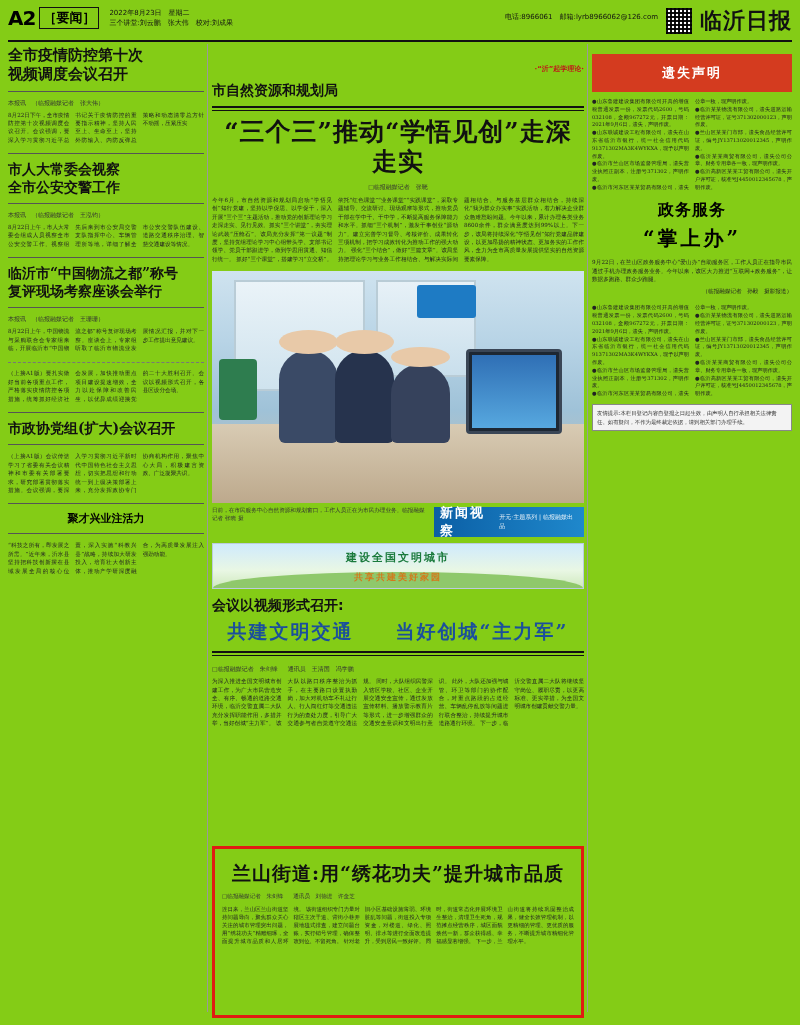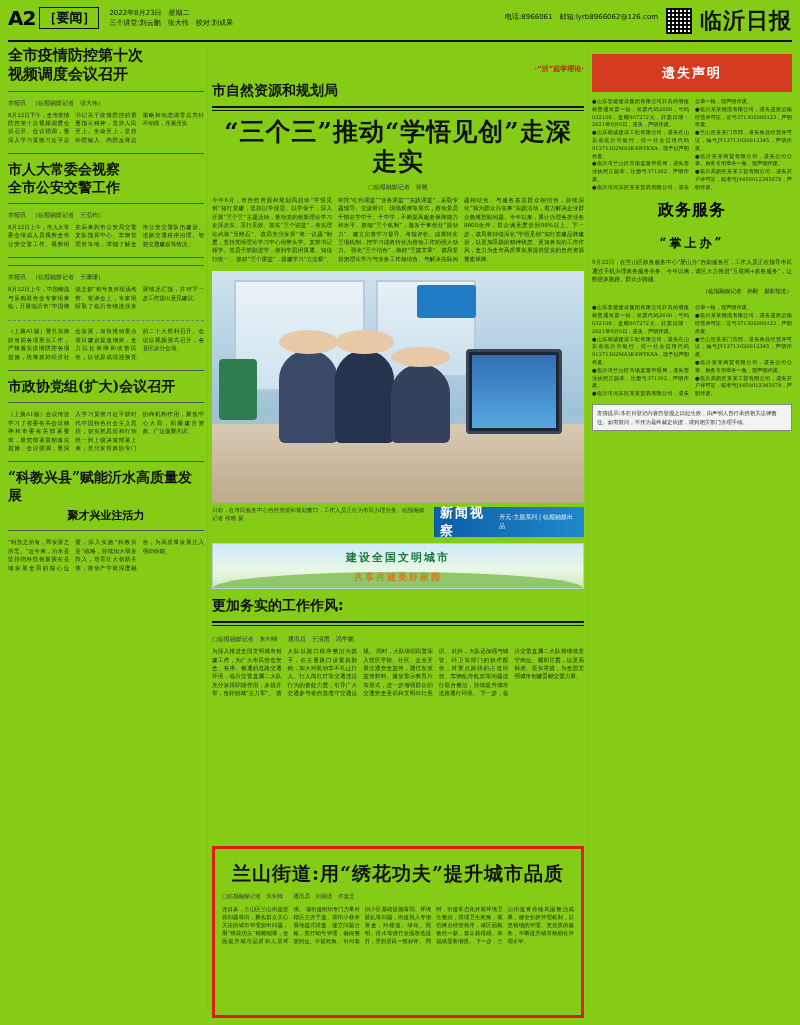--- a/index.html
+++ b/index.html
@@ -144,21 +144,21 @@
   .redbox .hl{
     font-family:"DejaVu Serif","Liberation Serif",serif;font-weight:bold;
     font-size:19px;text-align:center;color:#111;letter-spacing:1px;margin-top:6px;
   }
   .redbox .bl{font-size:5.6px;margin:6px 0 4px;color:#333;}
   .redbox .bd{font-size:5.4px;line-height:1.5;text-align:justify;column-count:5;column-gap:5px;color:#222;
     font-family:"DejaVu Serif","Liberation Serif",serif;}
 
   .gov-box{margin-top:8px;}
   .gov-title{font-family:"DejaVu Serif","Liberation Serif",serif;font-weight:bold;font-size:16px;text-align:center;letter-spacing:1px;}
-  .gov-sub{font-family:"DejaVu Serif","Liberation Serif",serif;font-weight:bold;font-size:12px;text-align:center;letter-spacing:3px;margin-top:14px;}
+  .gov-sub{font-family:"DejaVu Serif","Liberation Serif",serif;font-weight:bold;font-size:20px;text-align:center;letter-spacing:3px;margin-top:4px;}
   .gov-body{font-size:5.6px;line-height:1.6;text-align:justify;margin-top:6px;color:#222;
     font-family:"DejaVu Serif","Liberation Serif",serif;}
   .sig{font-size:5.6px;text-align:right;margin-top:4px;color:#222;}
 </style>
 </head>
 <body>
 
 <div class="page">
 
   <div class="masthead">
@@ -187,34 +187,35 @@
     <div class="body-cn threecol">8月22日下午，全市疫情防控第十次视频调度会议召开。会议强调，要深入学习贯彻习近平总书记关于疫情防控的重要指示精神，坚持人民至上、生命至上，坚持外防输入、内防反弹总策略和动态清零总方针不动摇，压紧压实</div>
 
     <div class="hr-thin" style="margin-top:9px;"></div>
     <div class="lead h2" style="white-space:pre-line;">市人大常委会视察
 全市公安交警工作</div>
     <div class="hr-thin"></div>
     <div class="byline">本报讯　（临报融媒记者　王泓钧）</div>
     <div class="body-cn threecol">8月22日上午，市人大常委会组成人员视察全市公安交警工作。视察组先后来到市公安局交警支队指挥中心、车辆管理所等地，详细了解全市公安交警队伍建设、道路交通秩序治理、智慧交通建设等情况。</div>
 
     <div class="hr-thin" style="margin-top:9px;"></div>
+    <div class="lead h2" style="white-space:pre-line;">临沂市“中国物流之都”称号
+复评现场考察座谈会举行</div>
     <div class="hr-thin"></div>
     <div class="byline">本报讯　（临报融媒记者　王珊珊）</div>
     <div class="body-cn threecol">8月22日上午，中国物流与采购联合会专家组来临，开展临沂市“中国物流之都”称号复评现场考察。座谈会上，专家组听取了临沂市物流业发展情况汇报，并对下一步工作提出意见建议。</div>
 
     <div class="hr-dash" style="margin-top:10px;"></div>
     <div class="body-cn threecol" style="margin-top:4px;">（上接A1版）要扎实做好当前各项重点工作，严格落实疫情防控各项措施，统筹抓好经济社会发展，加快推动重点项目建设提速增效，全力以赴保障和改善民生，以优异成绩迎接党的二十大胜利召开。会议以视频形式召开，各县区设分会场。</div>
 
     <div class="hr-thin" style="margin-top:9px;"></div>
     <div class="lead h2">市政协党组(扩大)会议召开</div>
     <div class="hr-thin"></div>
     <div class="body-cn threecol">（上接A1版）会议传达学习了省委有关会议精神和市委有关部署要求，研究部署贯彻落实措施。会议强调，要深入学习贯彻习近平新时代中国特色社会主义思想，切实把思想和行动统一到上级决策部署上来，充分发挥政协专门协商机构作用，聚焦中心大局，积极建言资政、广泛凝聚共识。</div>
 
     <div class="hr-thin" style="margin-top:9px;"></div>
-    <div class="lead h2">“科教兴县”赋能沂水高质量发展</div>
     <div style="text-align:center;font-size:11px;font-weight:bold;margin:4px 0;font-family:'DejaVu Serif',serif;">聚才兴业注活力</div>
     <div class="hr-thin"></div>
     <div class="body-cn threecol">“科技之所有，即发展之所需。”近年来，沂水县坚持把科技创新摆在县域发展全局的核心位置，深入实施“科教兴县”战略，持续加大研发投入，培育壮大创新主体，推动产学研深度融合，为高质量发展注入强劲动能。</div>
   </div>
 
   <div class="col-mid">
 
     <div class="banner-sub">·“沂”起学理论·</div>
 
     <div class="kicker">市自然资源和规划局</div>
@@ -255,21 +256,22 @@
         <span class="s">开元·主题系列 | 临报融媒出品</span>
       </div>
     </div>
 
     <div class="eco-banner">
       <div class="hill"></div>
       <div class="lbl">建设全国文明城市</div>
       <div class="lbl2">共享共建美好家园</div>
     </div>
 
-    <div class="kicker" style="margin-top:8px;">更加务实的工作作风:</div>
+    <div class="kicker" style="margin-top:8px;">会议以视频形式召开:</div>
+    <div class="headline-med">共建文明交通　　当好创城“主力军”</div>
     <div class="rule-double"></div>
     <div style="display:flex;gap:10px;justify-content:flex-start;">
       <div class="byline">□临报融媒记者　朱剑锋</div>
       <div class="byline">通讯员　王清国　冯学鹏</div>
     </div>
     <div class="body-cn" style="column-count:5;column-gap:6px;">
       <span>为深入推进全国文明城市创建工作，为广大市民营造安全、有序、畅通的道路交通环境，临沂交警直属二大队充分发挥职能作用，多措并举，当好创城“主力军”。</span>
       <span>该大队以路口秩序整治为抓手，在主要路口设置执勤岗，加大对机动车不礼让行人、行人闯红灯等交通违法行为的查处力度，引导广大交通参与者自觉遵守交通法规。</span>
       <span>同时，大队组织民警深入辖区学校、社区、企业开展交通安全宣传，通过发放宣传材料、播放警示教育片等形式，进一步增强群众的交通安全意识和文明出行意识。</span>
       <span>此外，大队还加强与城管、环卫等部门的协作配合，对重点路段的占道经营、车辆乱停乱放等问题进行联合整治，持续提升城市道路通行环境。</span>

